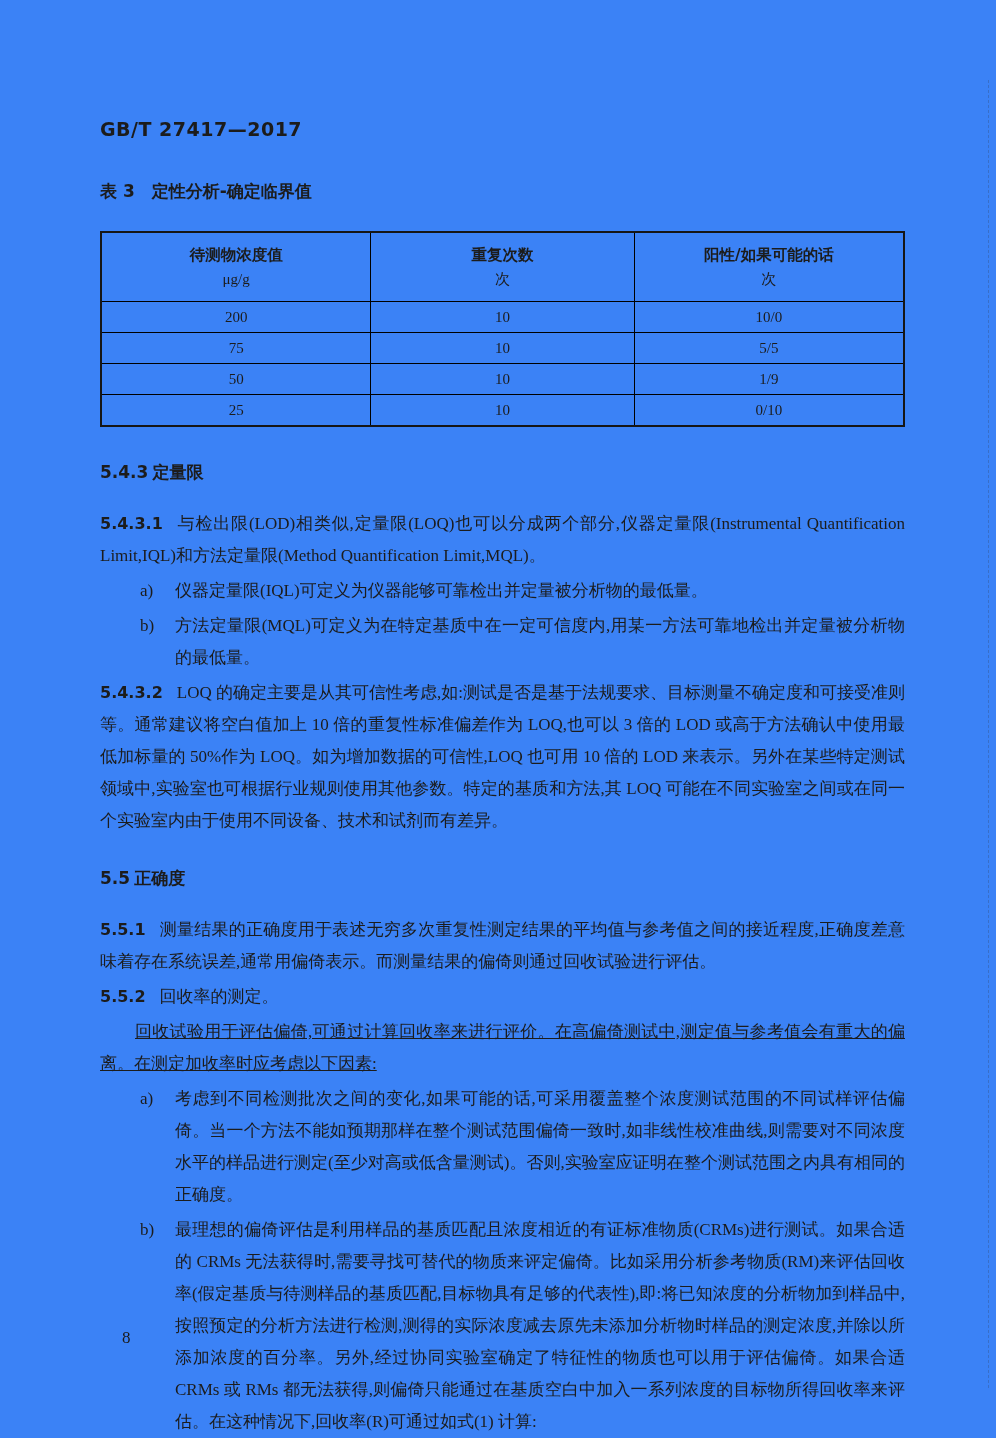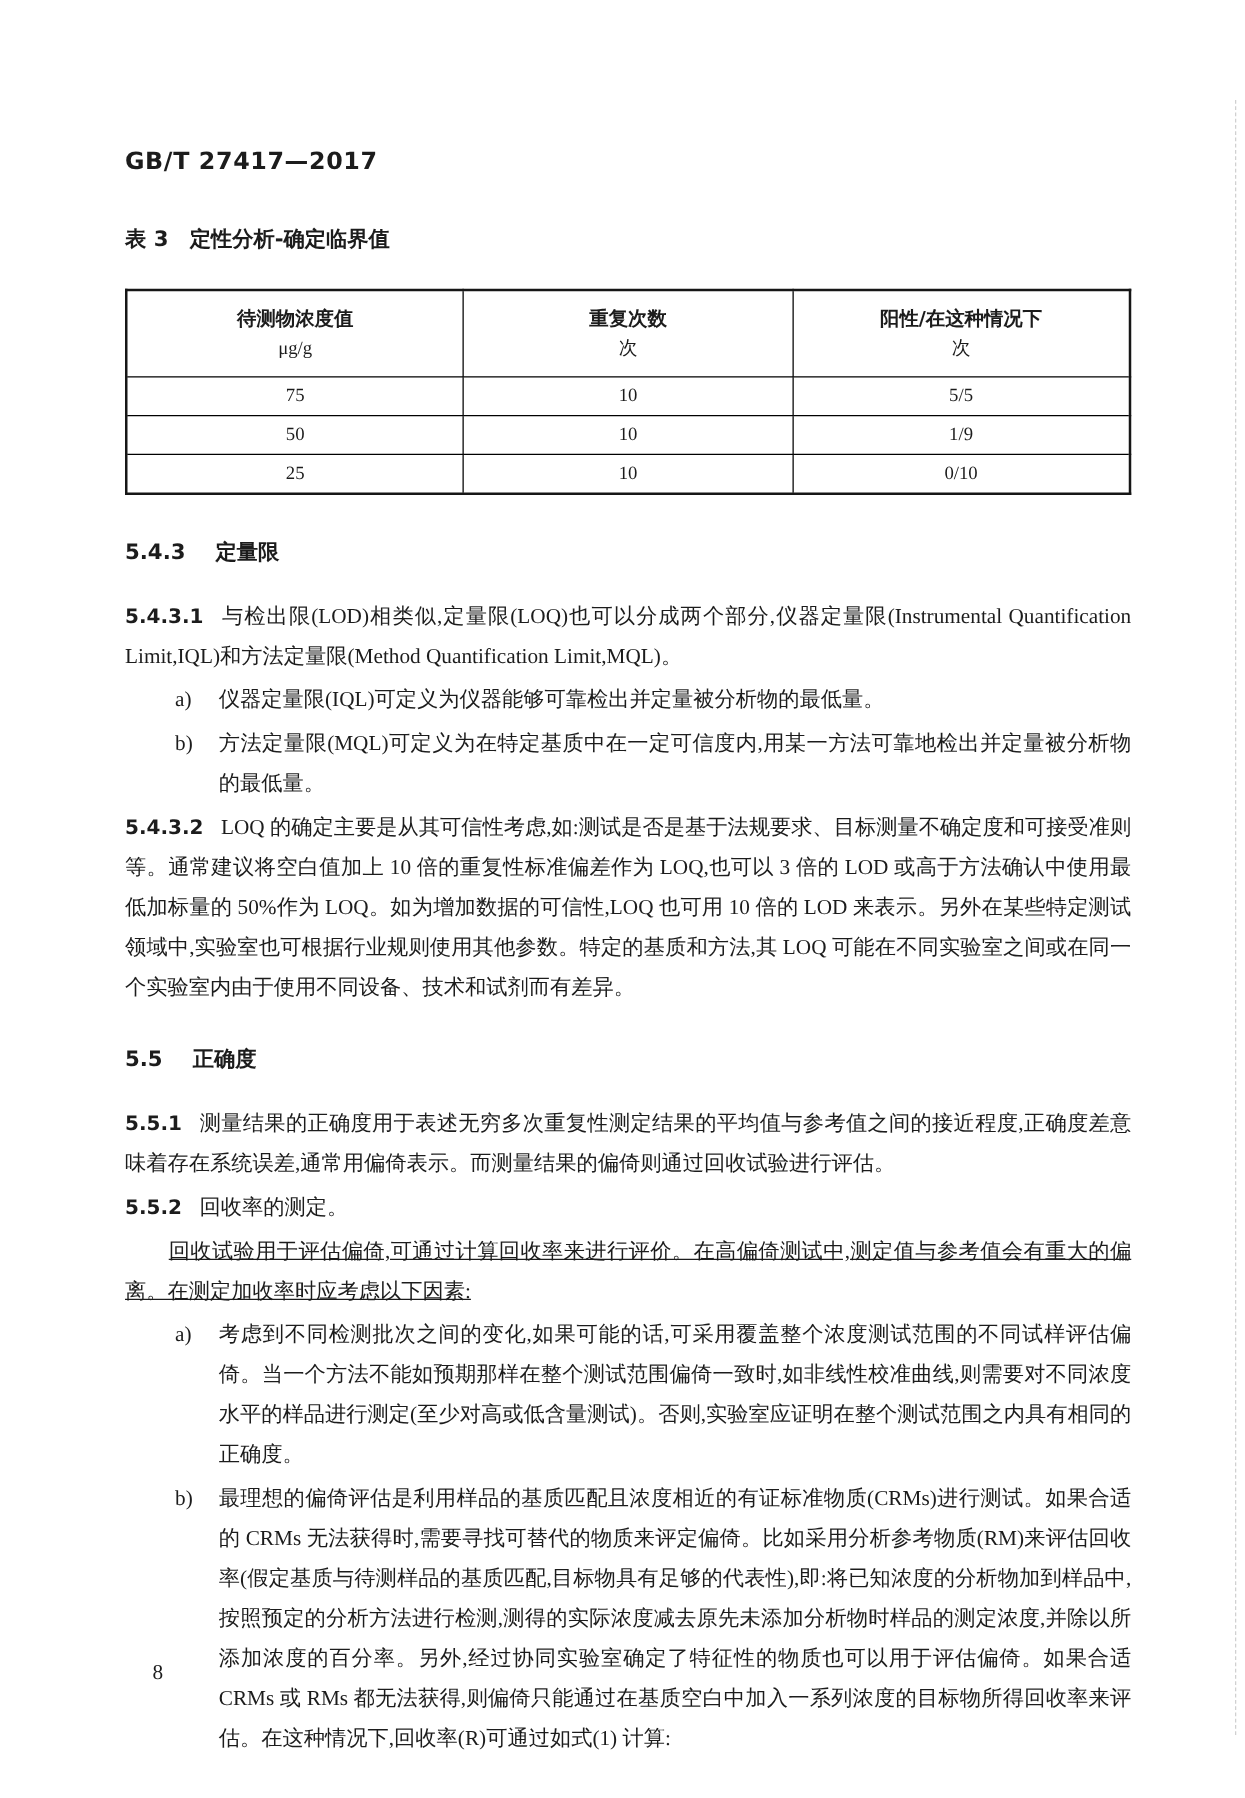--- a/index.html
+++ b/index.html
@@ -5,21 +5,21 @@
   html,body{margin:0;padding:0;}
   body{
     width:996px;height:1438px;
     background:#e9e9e7;
     font-family:"Liberation Serif","DejaVu Serif",serif;
     color:#1c1c1c;
   }
   .page{
     position:relative;
     width:996px;height:1438px;
-    background:#ffffff;
+    background:#3b82f6;
     overflow:hidden;
     box-sizing:border-box;
     padding:118px 91px 0 100px;
   }
   .scan-edge{
     position:absolute;right:7px;top:80px;bottom:50px;width:0;
     border-right:1px dashed rgba(40,40,40,0.22);
   }
   .doc-code{
     font-family:"DejaVu Sans","Liberation Sans",sans-serif;
@@ -50,21 +50,21 @@
     font-weight:normal;font-size:15px;
   }
   table.criteria td{
     height:30px;font-size:15px;padding:0 6px;
   }
   .heading{
     font-family:"DejaVu Sans","Liberation Sans",sans-serif;
     font-weight:bold;font-size:17px;
     margin:30px 0 24px 0;
   }
-  .heading .hnum{margin-right:24px;}
+  .heading .hnum{margin-right:4px;}
   .para{
     font-size:17px;line-height:32px;text-align:justify;
     margin:0 0 3px 0;
   }
   .clause{
     font-family:"DejaVu Sans","Liberation Sans",sans-serif;
     font-weight:bold;font-size:16px;
     margin-right:14px;
   }
   .item{
@@ -104,26 +104,31 @@
       <tr>
         <th>
           <div class="th-name">待测物浓度值</div>
           <div class="th-unit">μg/g</div>
         </th>
         <th>
           <div class="th-name">重复次数</div>
           <div class="th-unit">次</div>
         </th>
         <th>
-          <div class="th-name">阳性/在这种情况下</div>
+          <div class="th-name">阳性/如果可能的话</div>
           <div class="th-unit">次</div>
         </th>
       </tr>
     </thead>
     <tbody>
+      <tr>
+        <td>200</td>
+        <td>10</td>
+        <td>10/0</td>
+      </tr>
       <tr>
         <td>75</td>
         <td>10</td>
         <td>5/5</td>
       </tr>
       <tr>
         <td>50</td>
         <td>10</td>
         <td>1/9</td>
       </tr>

